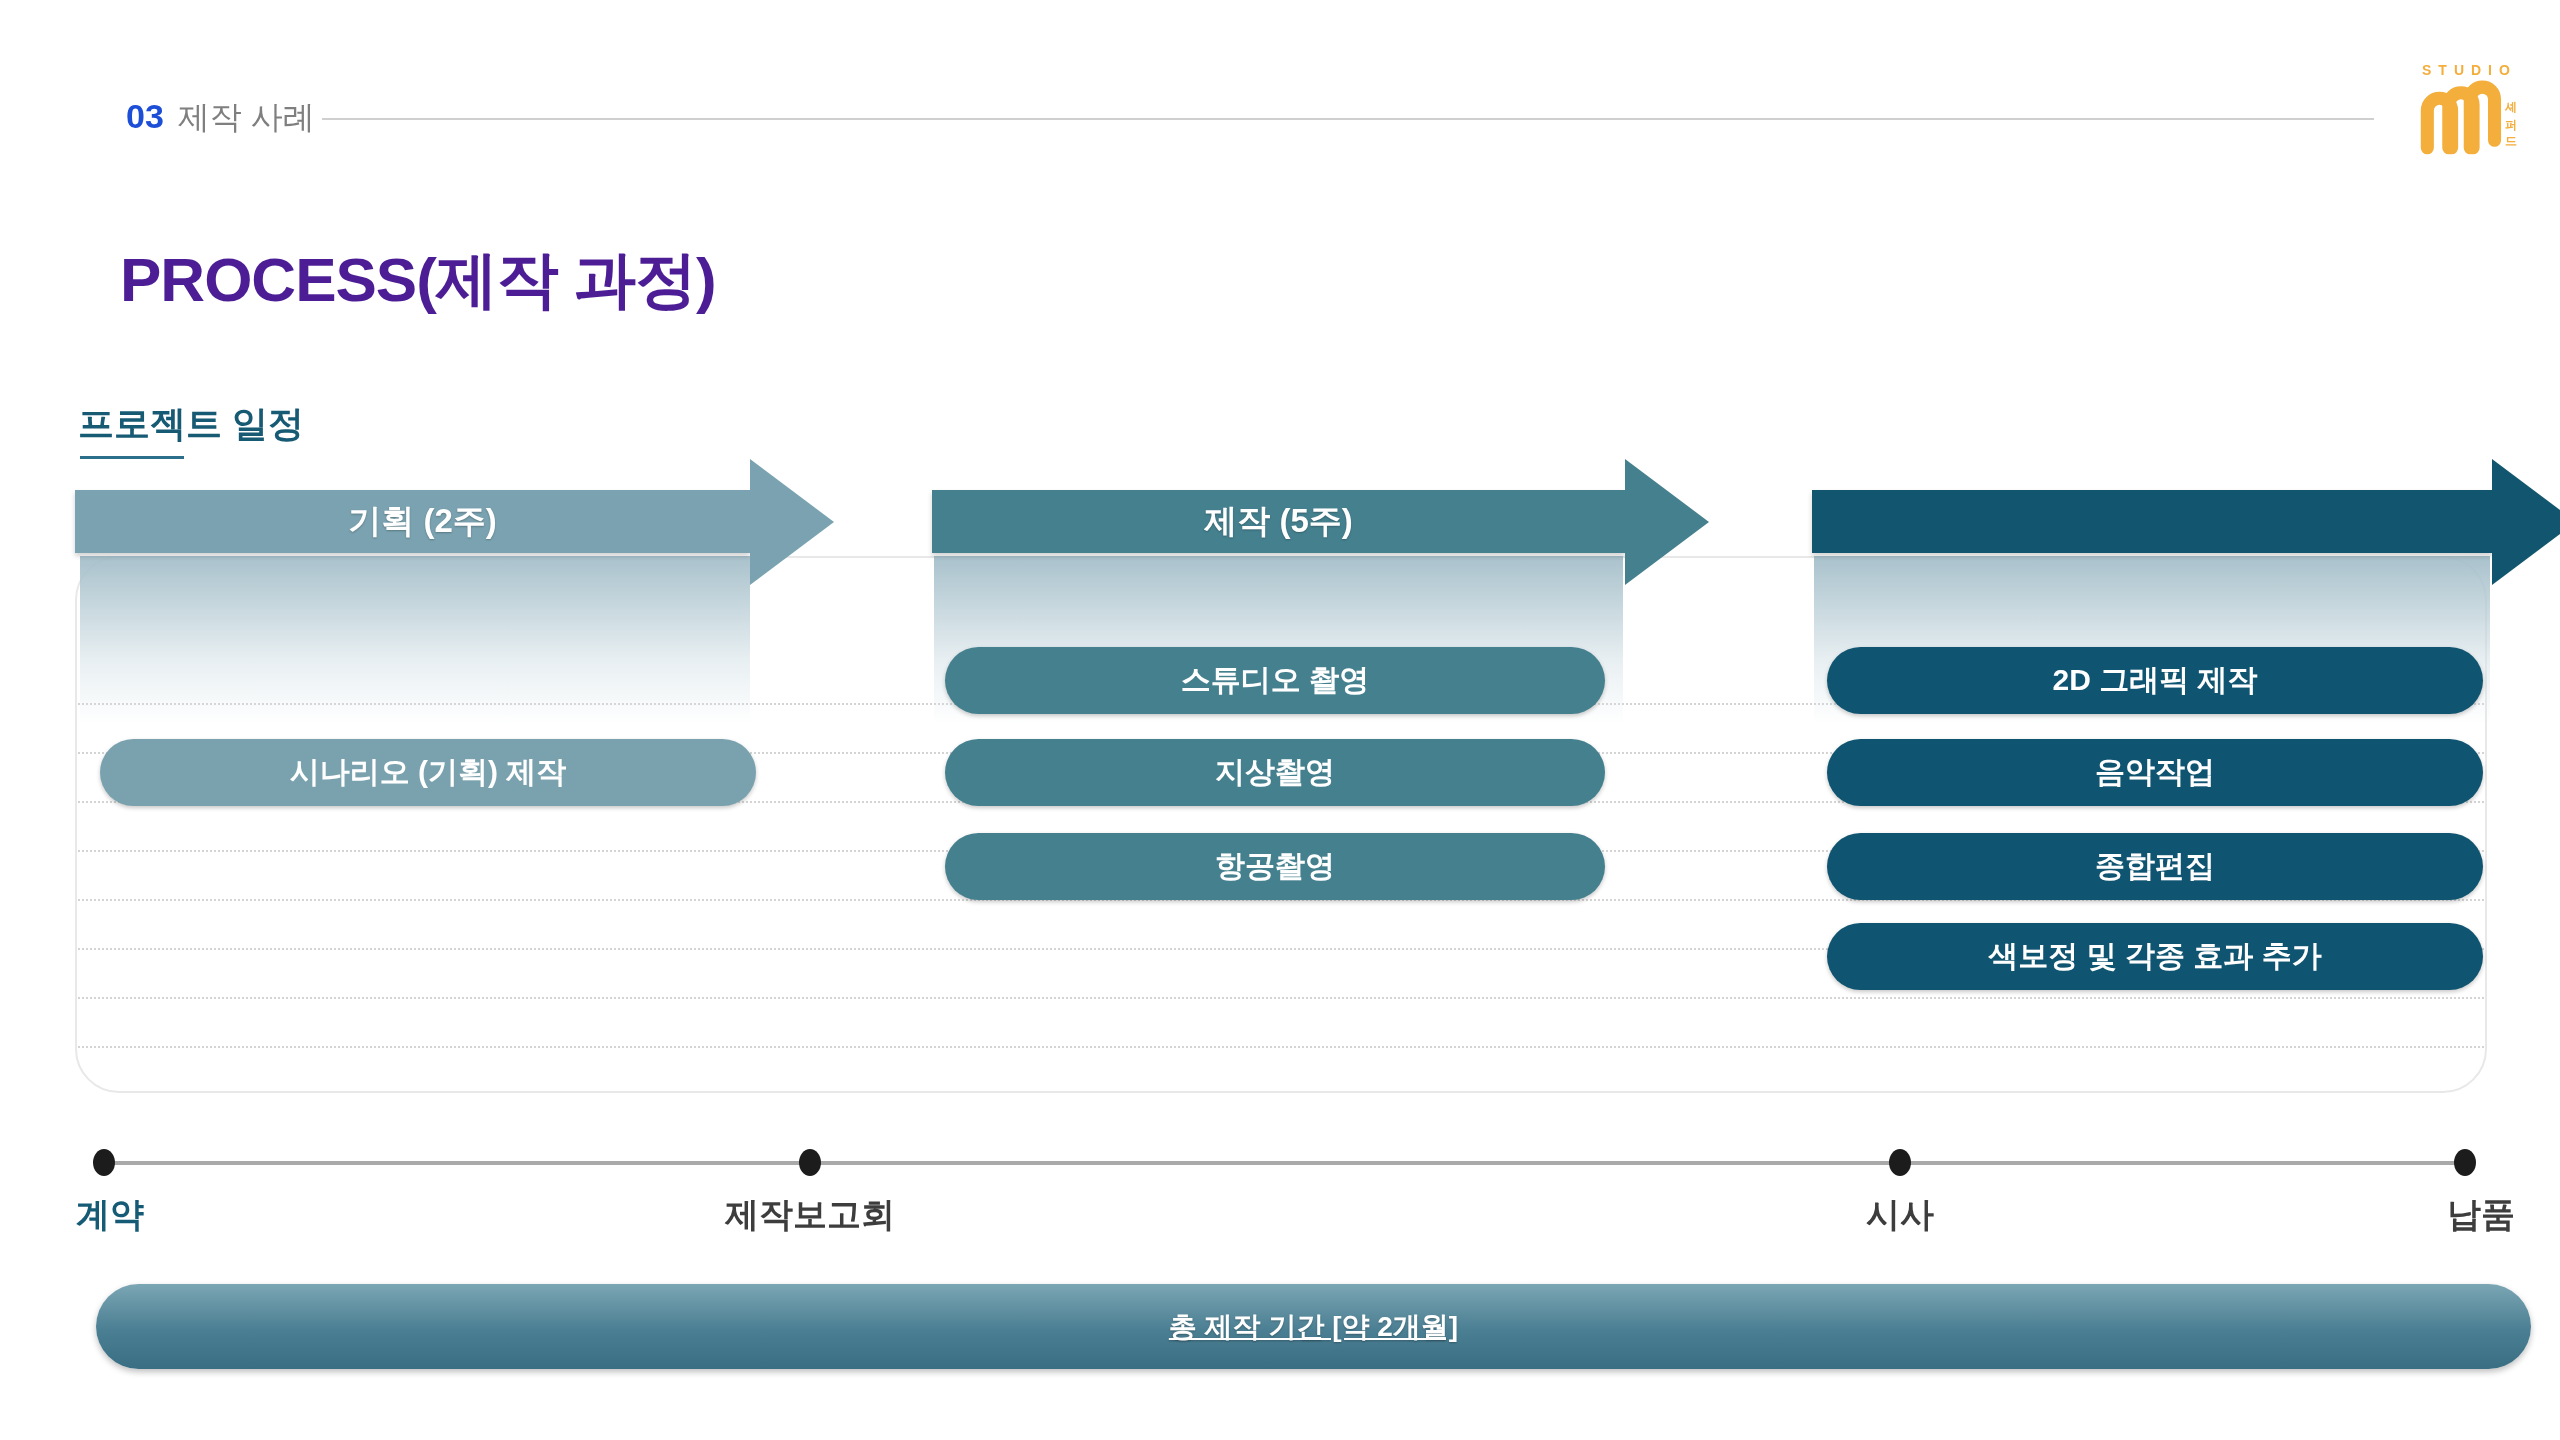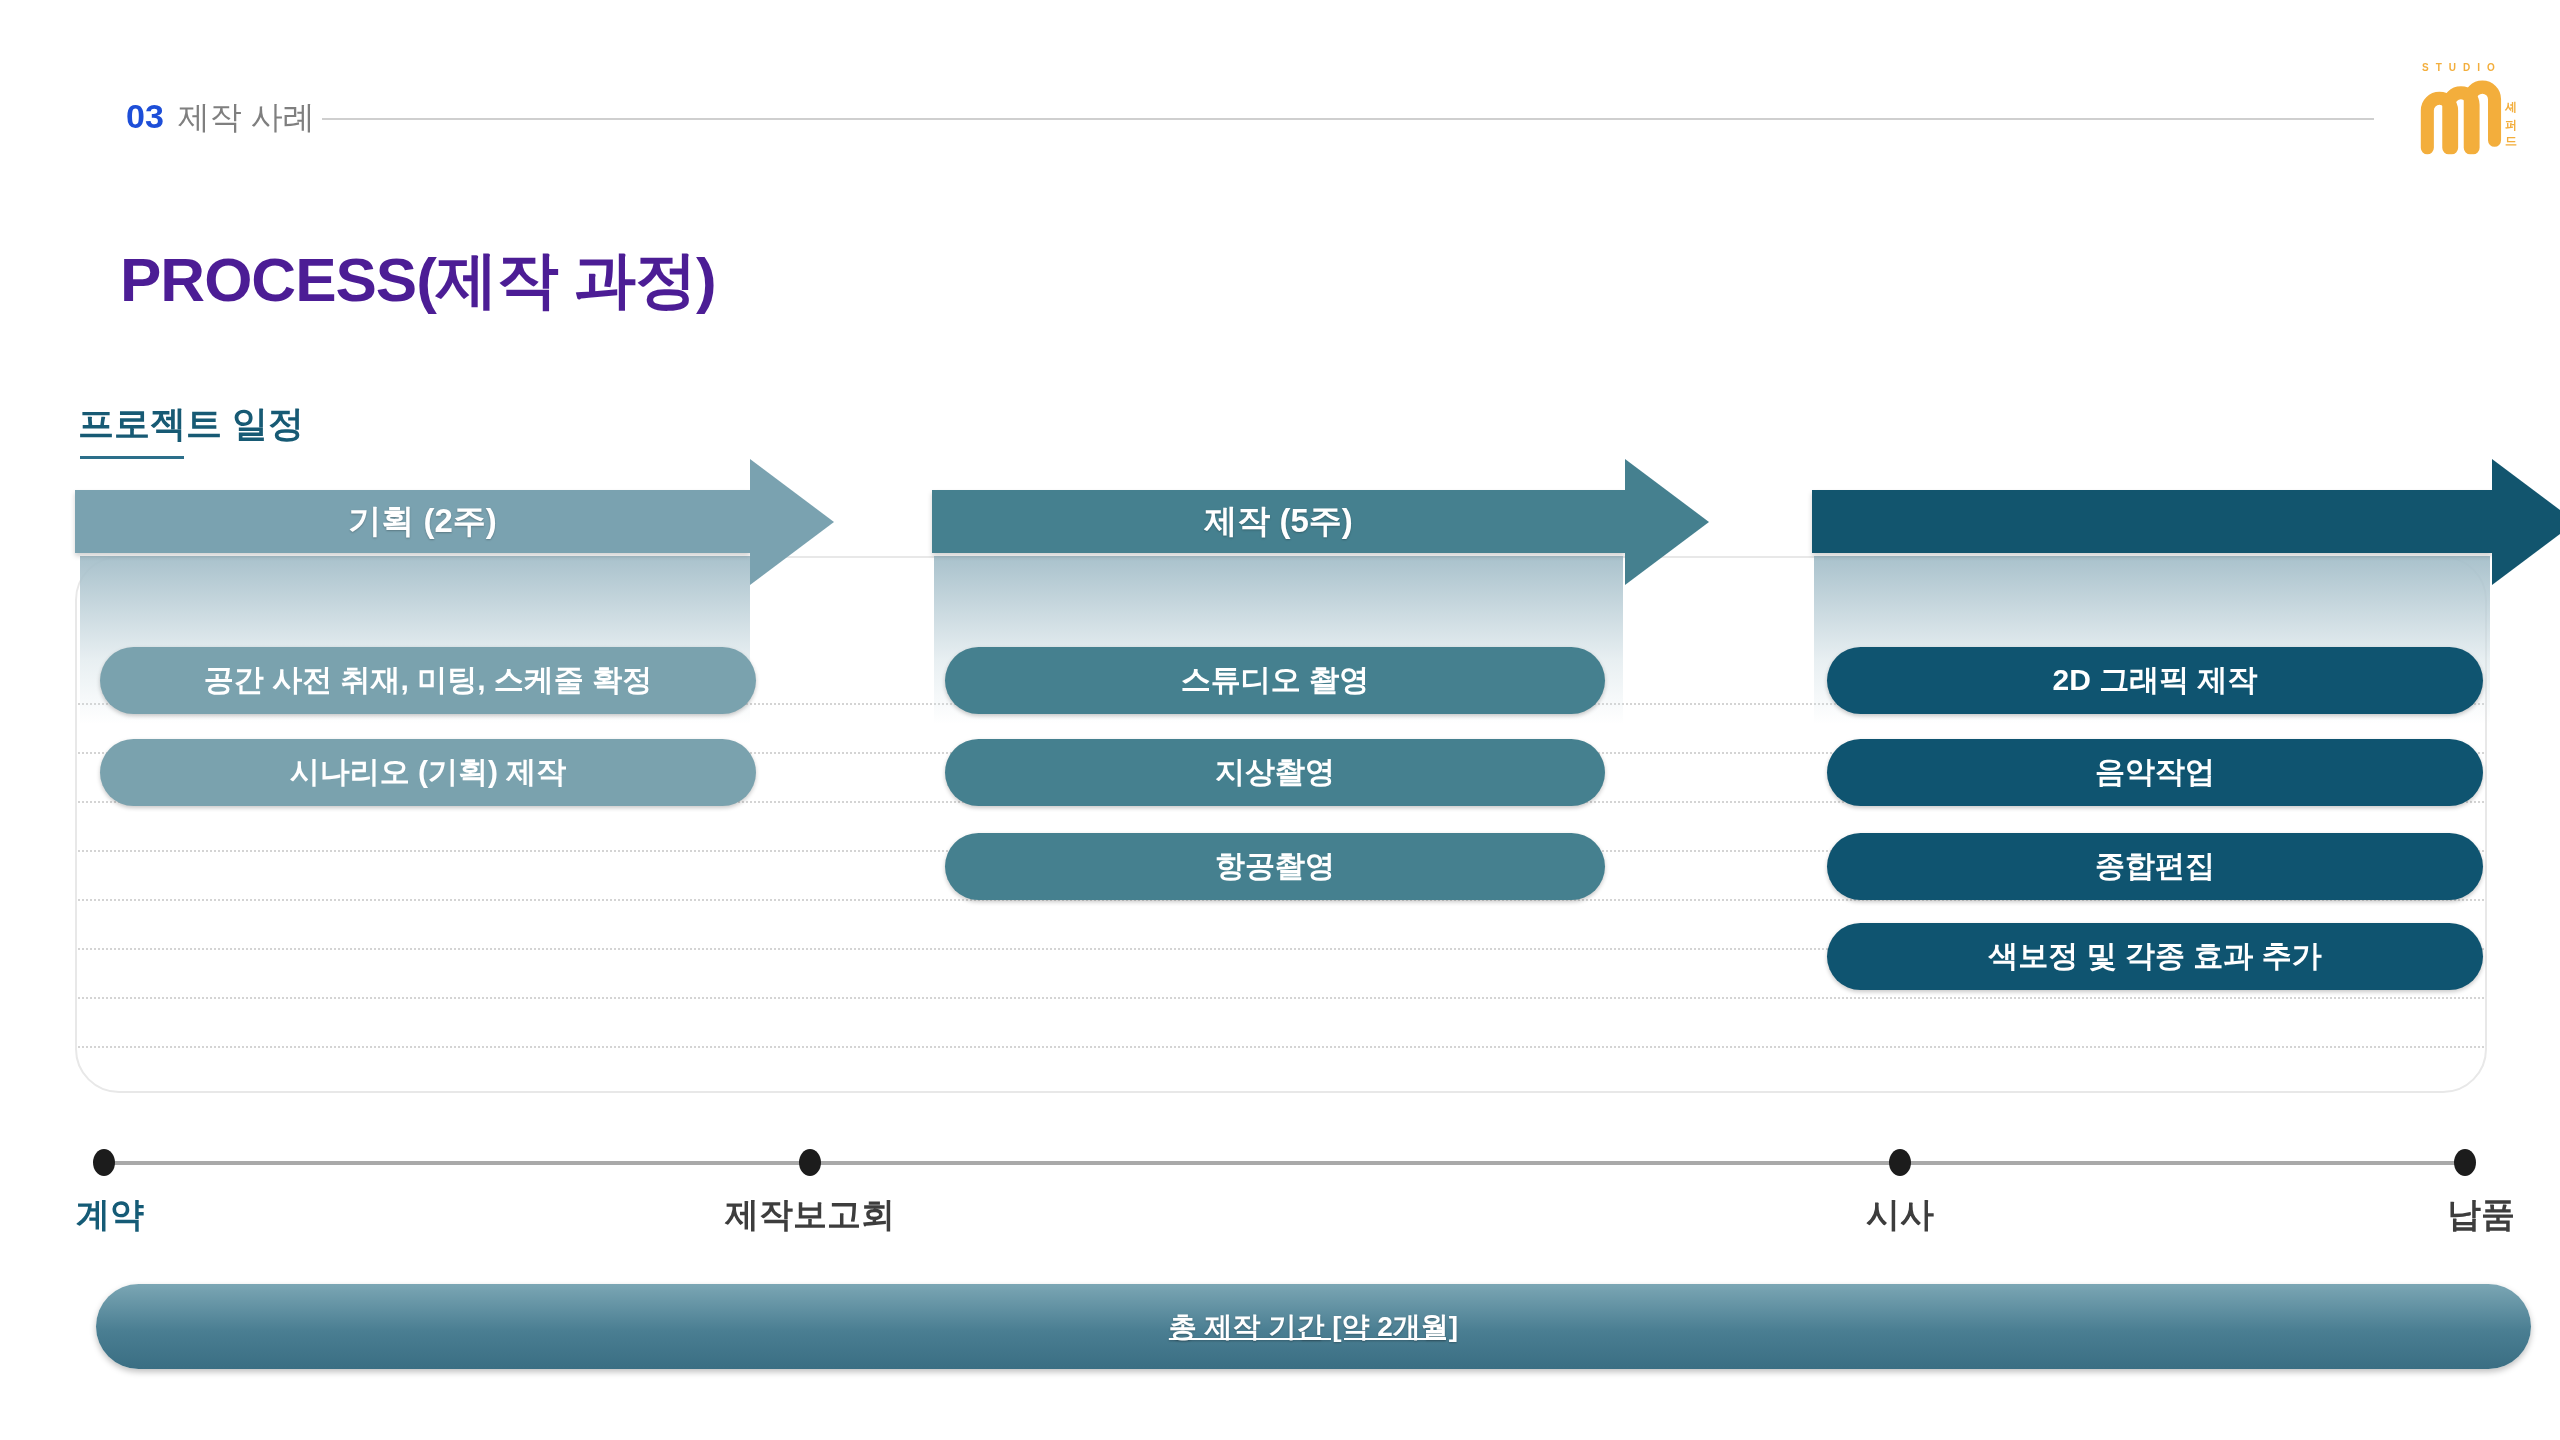--- a/index.html
+++ b/index.html
@@ -14,21 +14,21 @@
   }
 
   
   .hdr { position: absolute; left: 78px; top: 96px; display: flex; align-items: baseline; gap: 14px; }
   .hdr-num { color: #1d4ed8; font-size: 34px; font-weight: bold; margin-left: 48px; }
   .hdr-title { color: #7F7F7F; font-size: 32px; }
   .hdr-line { position: absolute; left: 322px; top: 118px; width: 2052px; height: 0; border-top: 2px solid #cfcfcf; }
 
   
   .logo { position: absolute; left: 2418px; top: 62px; width: 110px; height: 100px; }
-  .logo-studio { color: #F3AE3C; font-size: 10px; font-weight: bold; letter-spacing: 7px; text-align: left; padding-left: 4px; }
+  .logo-studio { color: #F3AE3C; font-size: 14px; font-weight: bold; letter-spacing: 7px; text-align: left; padding-left: 4px; }
   .logo-art { position: absolute; left: 0; top: 16px; }
   .logo-kr { position: absolute; left: 84px; top: 30px; color: #F3AE3C; font-size: 12px; font-weight: bold;
              writing-mode: vertical-rl; letter-spacing: 6px; }
 
   
   .page-title { position: absolute; left: 78px; top: 238px; color: #4c1d95; font-size: 62px; font-weight: bold; letter-spacing: -1px; margin-left: 42px; }
   .sub-title { position: absolute; left: 78px; top: 400px; color: #175A74; font-size: 36px; font-weight: bold; }
   .sub-underline { position: absolute; left: 80px; top: 456px; width: 104px; height: 0; border-top: 3px solid #2C6F8A; }
 
   
@@ -109,21 +109,20 @@
   <div class="arrow-head" style="left:750px; border-left:84px solid #7AA2B0;"></div>
   <div class="arrow-label" style="left:75px; width:675px;padding-left:20px;">기획 (2주)</div>
 
   <div class="arrow-body" style="left:932px; width:693px; background:#45808F;"></div>
   <div class="arrow-head" style="left:1625px; border-left:84px solid #45808F;"></div>
   <div class="arrow-label" style="left:932px; width:693px;">제작 (5주)</div>
 
   <div class="arrow-body" style="left:1812px; width:680px; background:#12556E;"></div>
   <div class="arrow-head" style="left:2492px; border-left:84px solid #12556E;"></div>
 
-  <div class="pill" style="left:100px; top:647px; width:656px; background:#7AA2AE;">공간 사전 취재, 미팅, 스케줄 확정</div>
   <div class="pill" style="left:945px; top:647px; width:660px; background:#45808F;">스튜디오 촬영</div>
 
   <div class="pill" style="left:100px; top:739px; width:656px; background:#7AA2AE;">시나리오 (기획) 제작</div>
   <div class="pill" style="left:945px; top:739px; width:660px; background:#45808F;">지상촬영</div>
   <div class="pill" style="left:945px; top:833px; width:660px; background:#45808F;">항공촬영</div>
 
   <div class="pill" style="left:1827px; top:647px; width:656px; background:#0F5470;">2D 그래픽 제작</div>
   <div class="pill" style="left:1827px; top:739px; width:656px; background:#0F5470;">음악작업</div>
   <div class="pill" style="left:1827px; top:833px; width:656px; background:#0F5470;">종합편집</div>
   <div class="pill" style="left:1827px; top:923px; width:656px; background:#0F5470;">색보정 및 각종 효과 추가</div>

